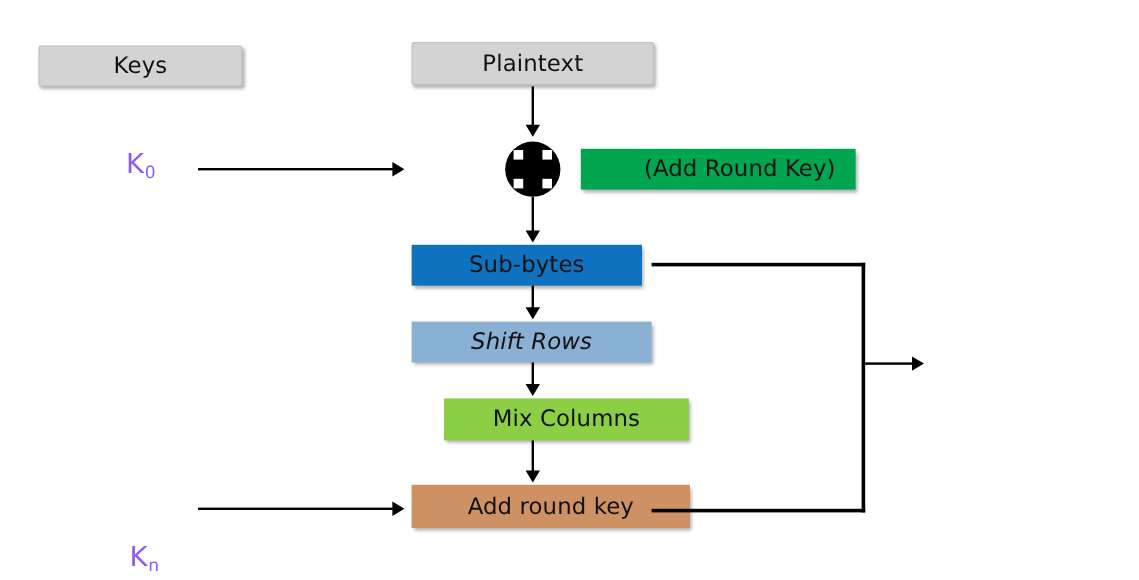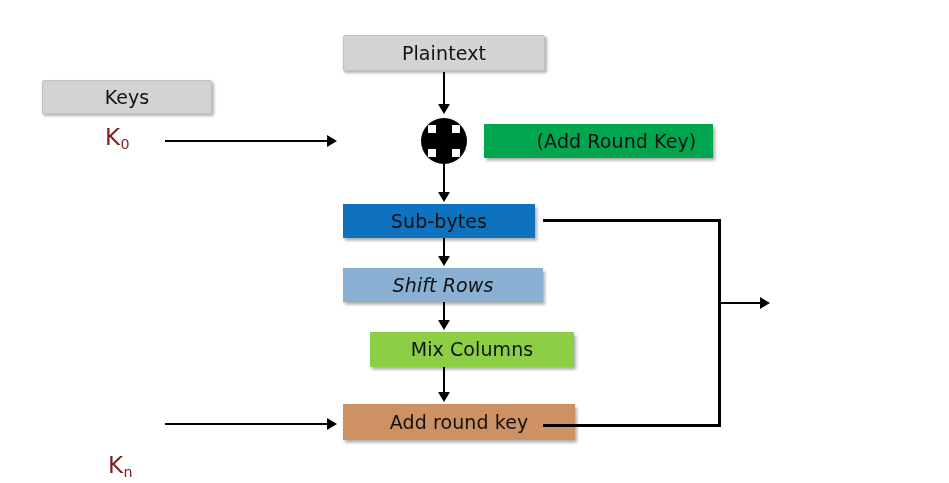--- a/index.html
+++ b/index.html
@@ -41,33 +41,33 @@
     box-shadow: 1.5px 2px 3px rgba(0,0,0,0.30);
   }
 
   
   .box-flat {
     border: none;
     box-shadow: 2px 2.5px 3px rgba(0,0,0,0.33);
   }
 
   
-  #box-keys        { left: 42px;  top: 38px;  width: 170px; height: 34px; margin-top: 42px; }
+  #box-keys        { left: 32px;  top: 38px;  width: 170px; height: 34px; }
   #box-plaintext   { left: 343px; top: 35px;  width: 202px; height: 36px; }
   #box-addroundkey-note { left: 484px; top: 124px; width: 229px; height: 34px; }
   #box-subbytes    { left: 343px; top: 204px; width: 192px; height: 34px; }
   #box-shiftrows   { left: 343px; top: 268px; width: 200px; height: 34px; }
   #box-mixcolumns  { left: 343px; top: 332px; width: 204px; height: 35px; margin-left: 27px; }
   #box-addroundkey { left: 343px; top: 404px; width: 232px; height: 36px; }
   #box-oneround    { left: 772px; top: 285px; width: 136px; height: 35px; }
 
   
   .key-label {
     position: absolute;
-    color: #7f1d1d;
+    color: #8b5cf6;
     font-size: 23px;
     line-height: 1;
     white-space: nowrap;
   }
   .key-label sub {
     font-size: 0.62em;
     vertical-align: baseline;
     position: relative;
     top: 4px;
     left: 0.5px;

